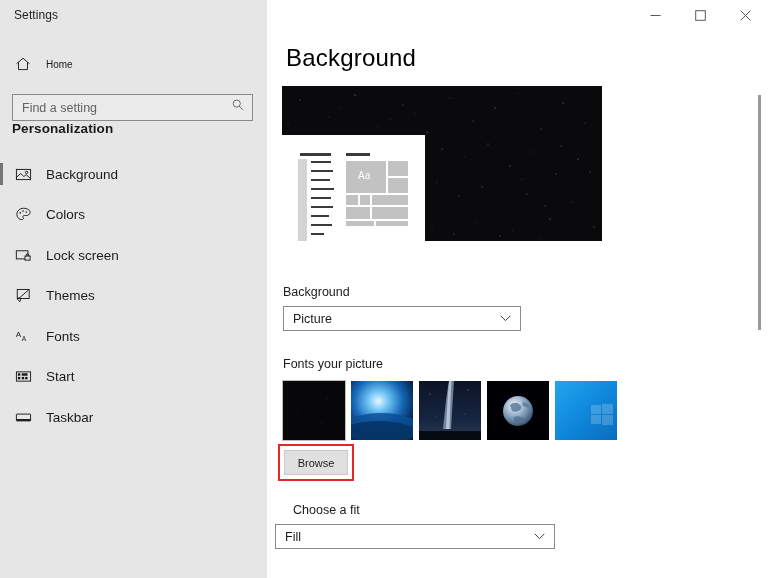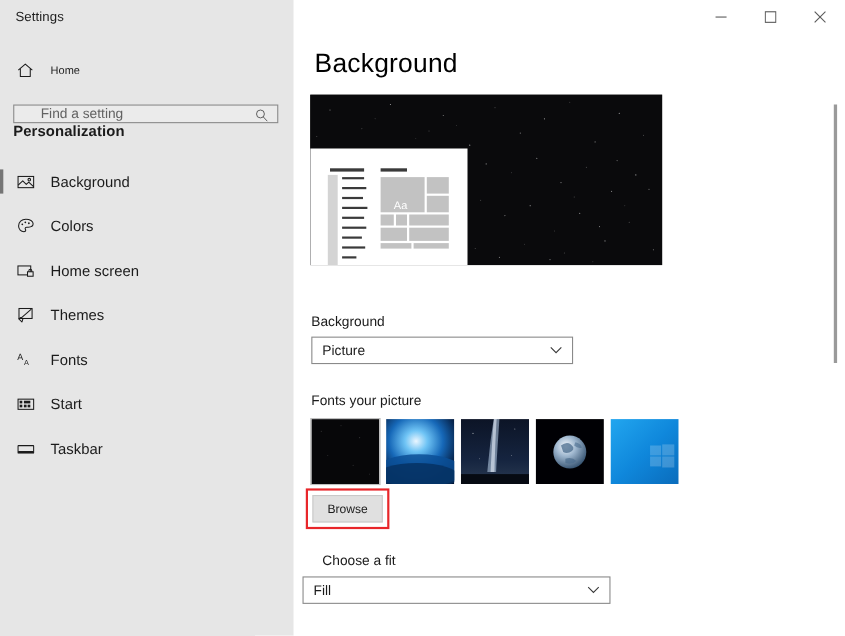--- a/index.html
+++ b/index.html
@@ -20,24 +20,24 @@
   .app-title{font-size:12px;color:#1d1d1d;padding-left:14px;letter-spacing:.1px;}
 
   .home-row{
     display:flex;align-items:center;height:34px;margin-top:17px;padding-left:12px;
   }
   .home-icon{width:22px;height:22px;display:flex;align-items:center;justify-content:center;margin-right:12px;}
   .home-label{font-size:10px;color:#1b1b1b;}
 
   .search-wrap{margin:13px 14px 0 12px;position:relative;}
   .search-box{
-    width:100%;box-sizing:border-box;height:17px;
+    width:100%;box-sizing:border-box;height:27px;
     background:#ebebeb;border:1px solid #8a8a8a;
     font-family:"Liberation Sans", sans-serif;font-size:12.5px;
-    color:#5b5b5b;padding:0 26px 0 24px;outline:none;
+    color:#5b5b5b;padding:0 26px 0 9px;outline:none;
   }
   .search-box::placeholder{color:#626262;opacity:1;}
   .search-icon{
     position:absolute;right:7px;top:3px;width:16px;height:16px;
     display:flex;align-items:center;justify-content:center;pointer-events:none;
   }
 
   .section-head{
     font-size:13.5px;font-weight:bold;color:#1b1b1b;
     padding-left:12px;letter-spacing:.1px;
@@ -180,21 +180,21 @@
       </div>
 
       <div class="nav-item">
         <span class="nav-ico">
           <svg width="17" height="17" viewBox="0 0 18 18">
             <rect x="1.4" y="4" width="12.3" height="8.6" fill="none" stroke="#1b1b1b" stroke-width="1"></rect>
             <rect x="10.6" y="9.6" width="5.4" height="4.3" fill="#e6e6e6" stroke="#1b1b1b" stroke-width="1"></rect>
             <path d="M11.9 9.6 V8.5 a1.4 1.4 0 0 1 2.8 0 V9.6" fill="none" stroke="#1b1b1b" stroke-width="1"></path>
           </svg>
         </span>
-        <span class="nav-label">Home screen</span>
+        <span class="nav-label">Lock screen</span>
       </div>
 
       <div class="nav-item">
         <span class="nav-ico">
           <svg width="17" height="17" viewBox="0 0 18 18">
             <rect x="2.4" y="2.6" width="12.6" height="9.6" fill="none" stroke="#1b1b1b" stroke-width="1"></rect>
             <path d="M14.3 3.2 L4.6 11.6" stroke="#1b1b1b" stroke-width="1"></path>
             <path d="M2.2 12.6 L5.2 15.6 L6.1 12.8 L4.2 11.2 Z" fill="none" stroke="#1b1b1b" stroke-width="1" stroke-linejoin="round"></path>
           </svg>
         </span>
@@ -333,21 +333,21 @@
           <div class="tilebox" style="left:0;top:8px;width:40px;height:32px;"></div>
           <div class="tilebox" style="left:42px;top:8px;width:20px;height:15px;"></div>
           <div class="tilebox" style="left:42px;top:25px;width:20px;height:15px;"></div>
           <div class="tilebox" style="left:0;top:42px;width:12px;height:10px;"></div>
           <div class="tilebox" style="left:14px;top:42px;width:10px;height:10px;"></div>
           <div class="tilebox" style="left:26px;top:42px;width:36px;height:10px;"></div>
           <div class="tilebox" style="left:0;top:54px;width:24px;height:12px;"></div>
           <div class="tilebox" style="left:26px;top:54px;width:36px;height:12px;"></div>
           <div class="tilebox" style="left:0;top:68px;width:28px;height:5px;"></div>
           <div class="tilebox" style="left:30px;top:68px;width:32px;height:5px;"></div>
-          <span class="aa" style="left:12px;top:17px;margin-top:12px;">Aa</span>
+          <span class="aa" style="left:12px;top:17px;">Aa</span>
         </div>
       </div>
     </div>
 
     <div class="lbl" style="left:16px;top:285px;">Background</div>
     <div class="combo" style="left:16px;top:306px;width:238px;">
       <span class="val">Picture</span>
       <span class="chev">
         <svg width="11" height="7" viewBox="0 0 11 7">
             <path d="M0.7 0.8 L5.5 5.6 L10.3 0.8" fill="none" stroke="#3a3a3a" stroke-width="1"></path>

